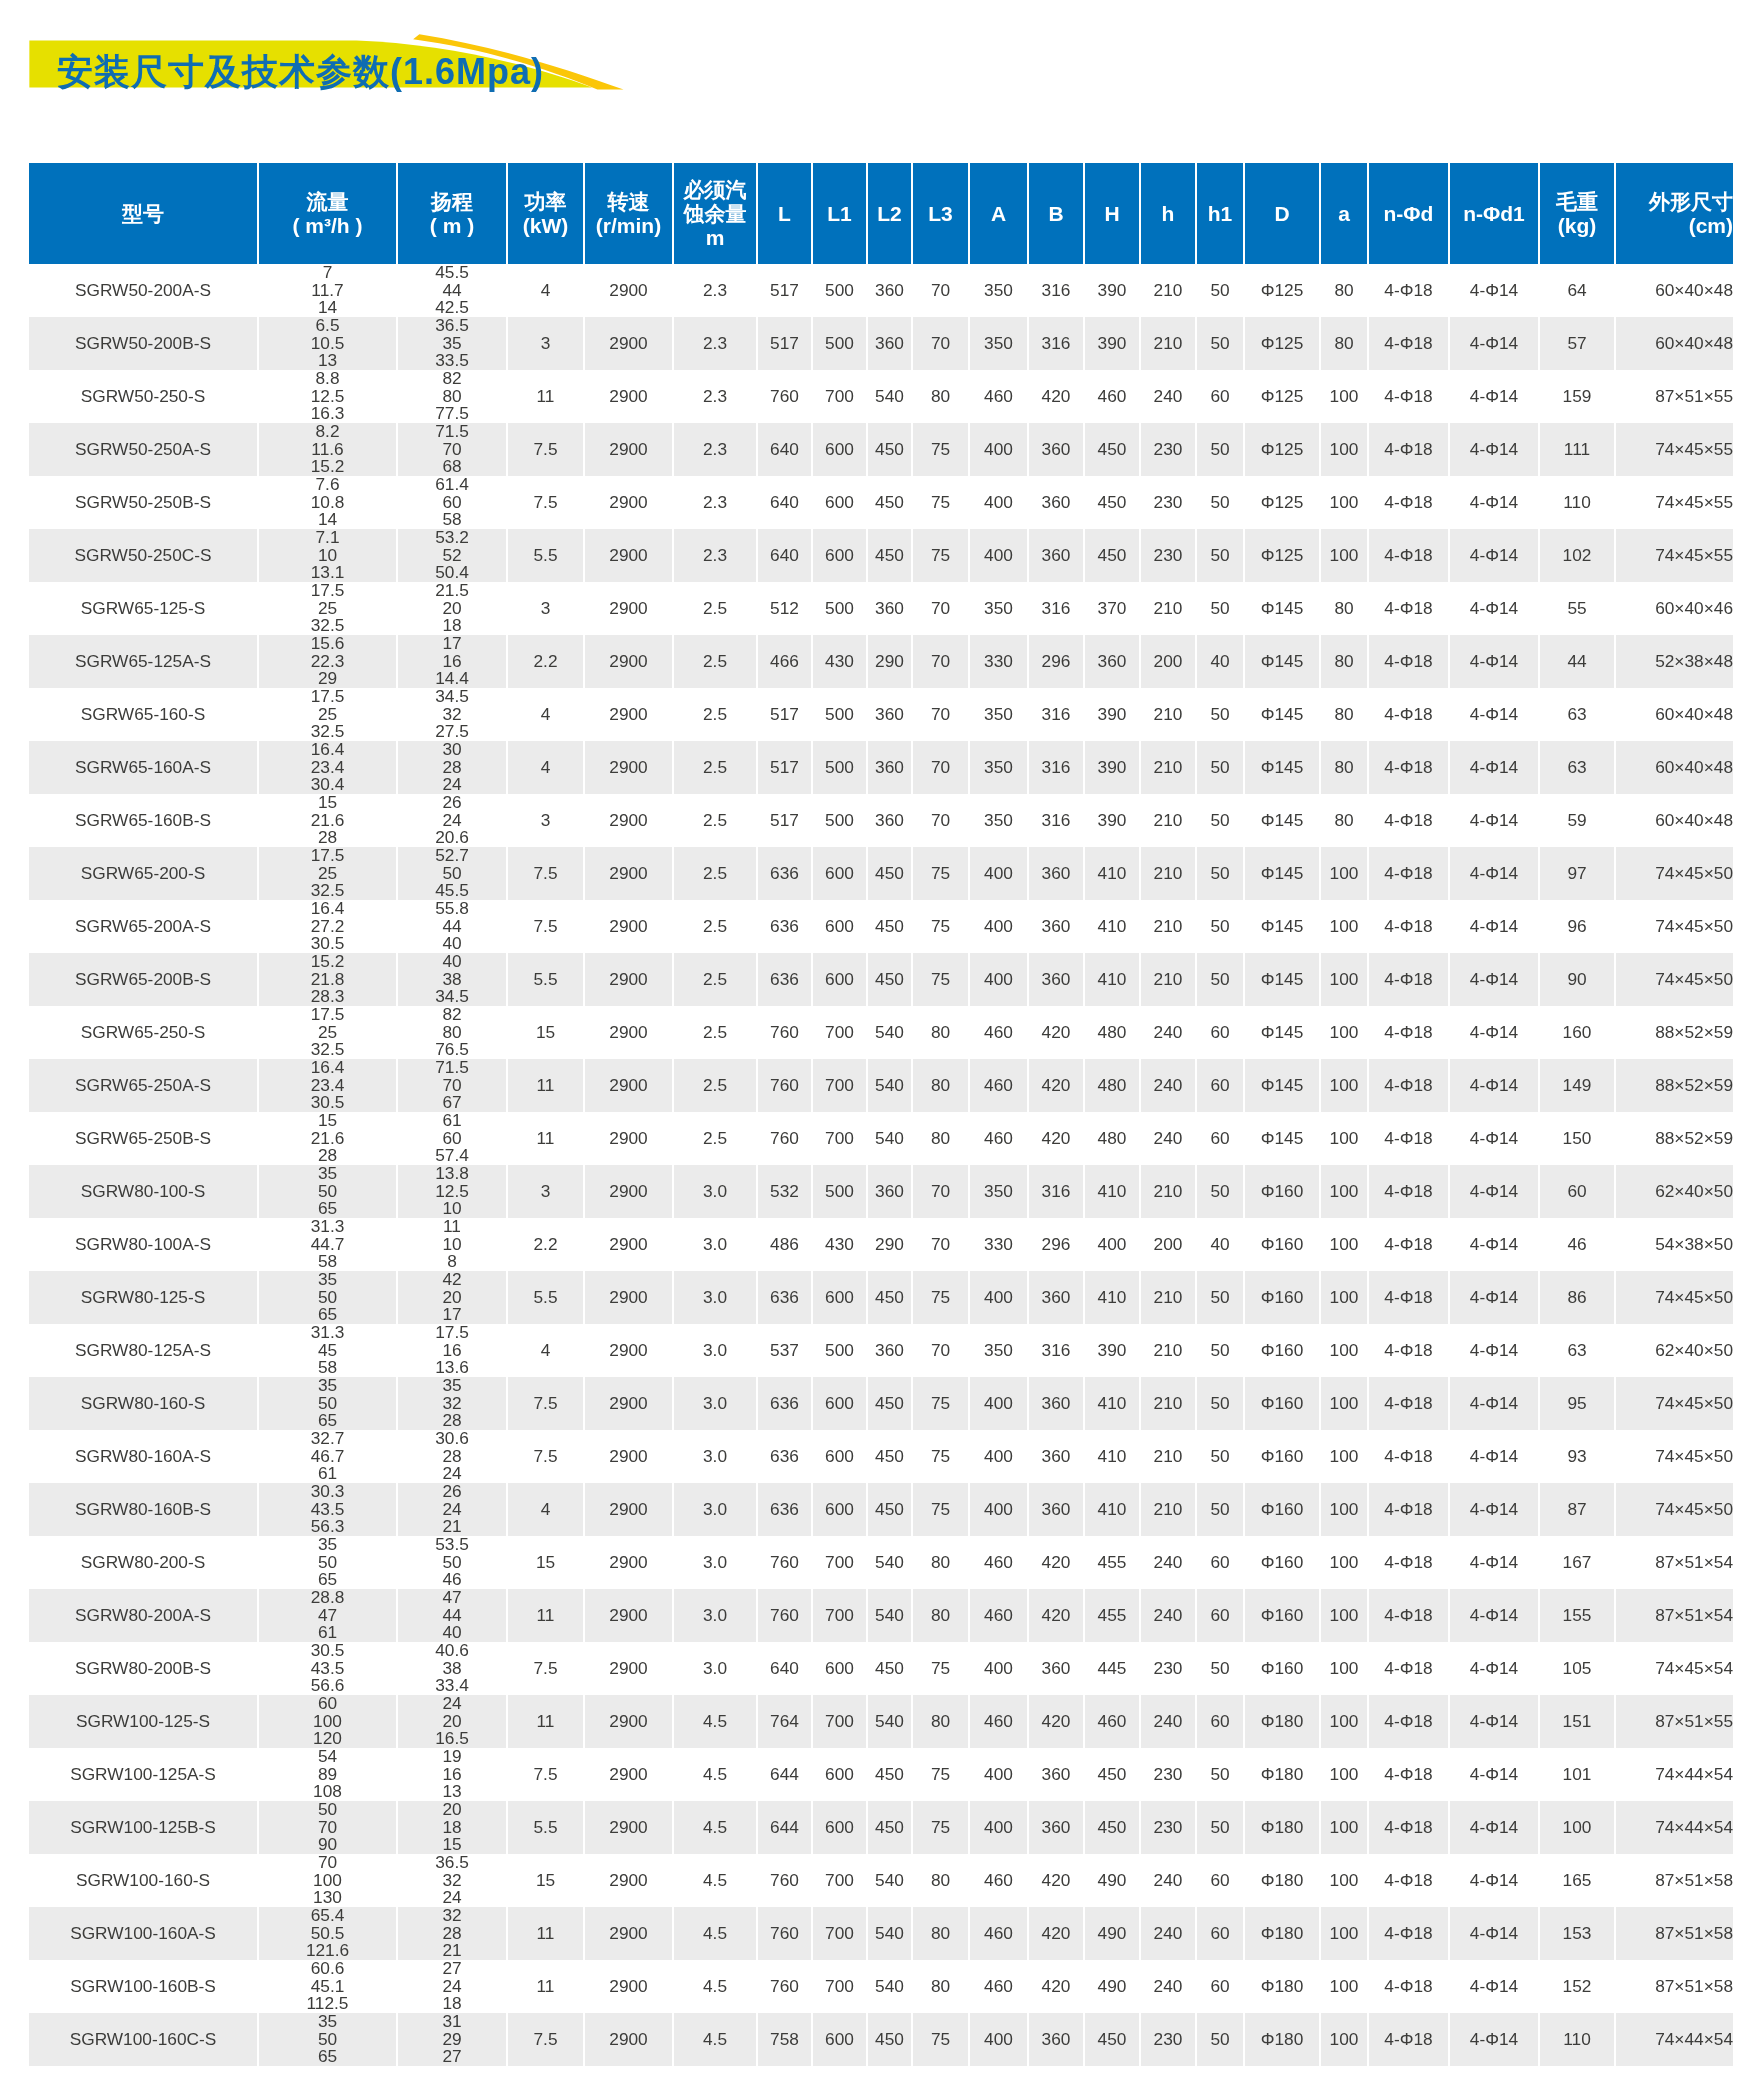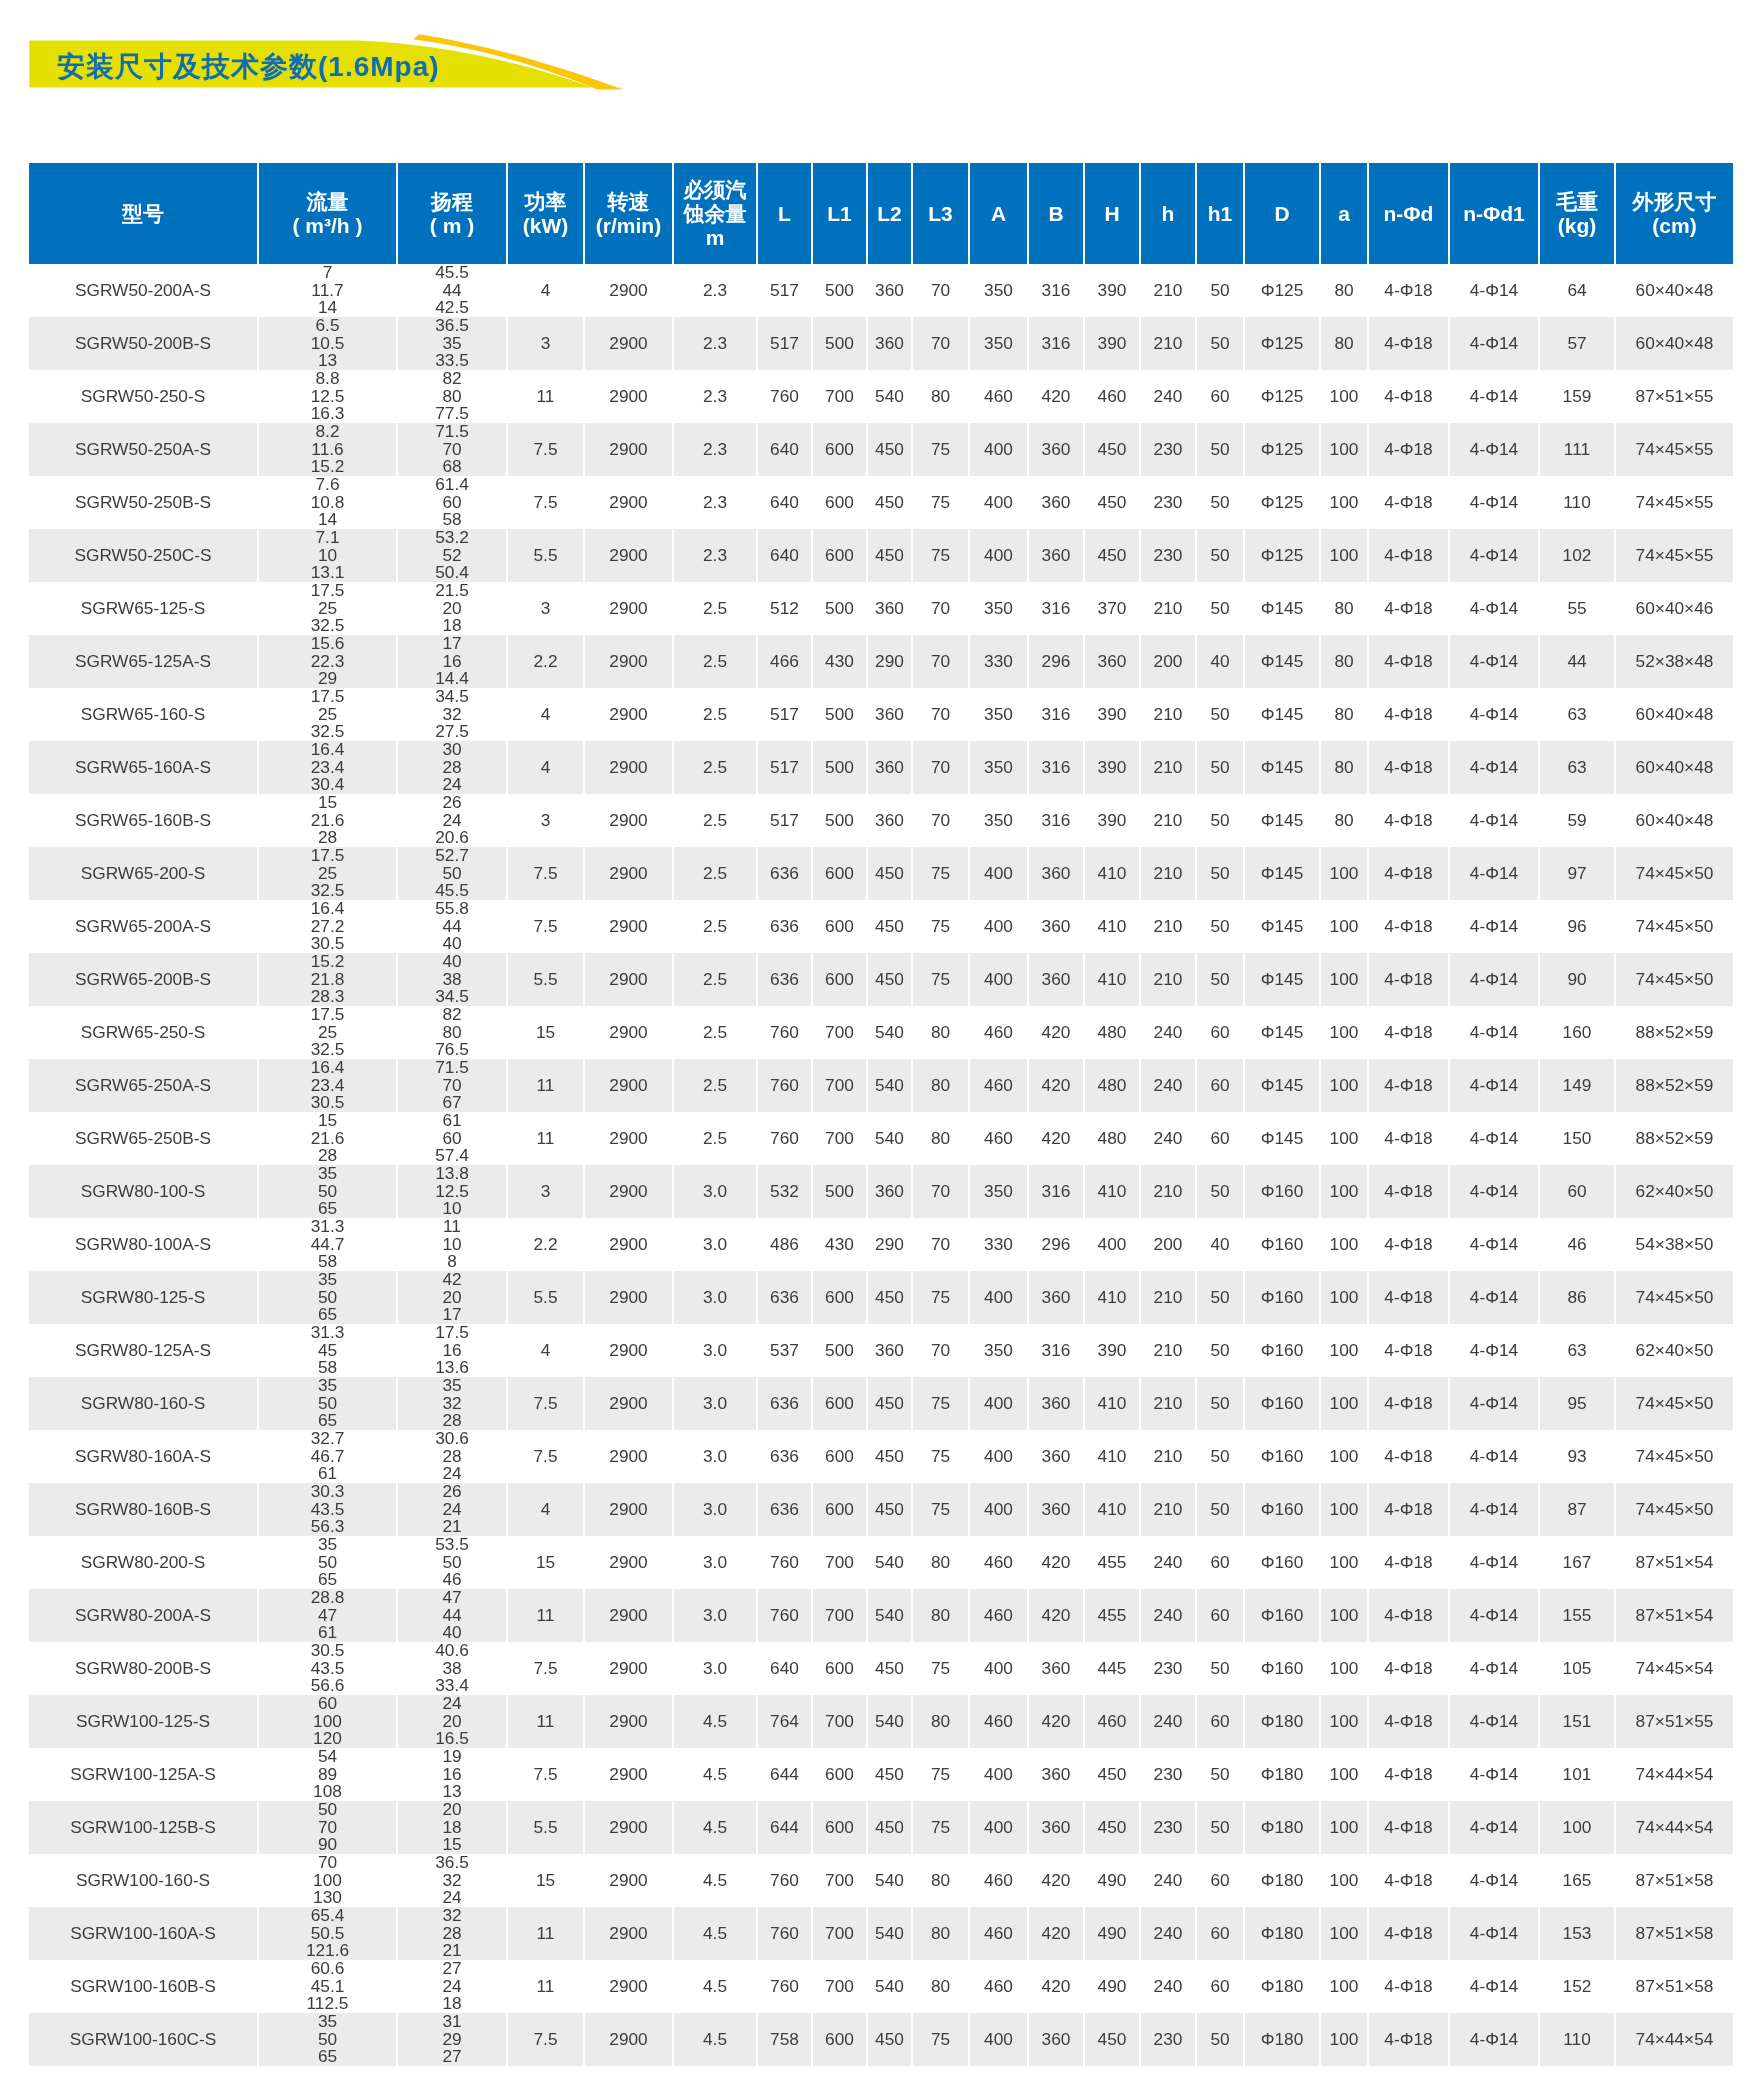--- a/index.html
+++ b/index.html
@@ -12,32 +12,32 @@
   }
   html,body{margin:0;padding:0;}
   body{
     width:1759px;height:2097px;background:#ffffff;position:relative;
     font-family:"Liberation Sans", sans-serif;
   }
   .banner{position:absolute;left:21px;top:9.4px;width:624px;height:89px;}
   .banner svg{position:absolute;left:0;top:0;}
   .page-title{
     position:absolute;left:36px;top:39px;
-    font-size:28px;font-weight:bold;color:var(--title-blue);
+    font-size:36px;font-weight:bold;color:var(--title-blue);
     letter-spacing:1px;white-space:nowrap;
   }
   table.spec{
     position:absolute;left:29px;top:163px;width:1702px;
     border-collapse:separate;border-spacing:0;table-layout:fixed;
   }
   .spec th,.spec td{
     box-sizing:border-box;text-align:center;vertical-align:middle;
     padding:0;border-right:2.1px solid #ffffff;overflow:hidden;
   }
-  .spec th:last-child,.spec td:last-child{border-right:none;}
+  .spec th:last-child,.spec td:last-child{border-right:none;text-align:right;}
   .spec thead th{
     height:101px;background:var(--header-bg);color:#ffffff;
     font-size:21px;font-weight:bold;line-height:24px;
   }
   .spec tbody td{
     height:53px;font-size:17.3px;color:var(--text);line-height:18.4px;
   }
   .spec tbody tr:nth-child(even){background:var(--row-alt);}
   .spec td .sv{line-height:17.6px;}
   .spec .hl{line-height:24px;}

